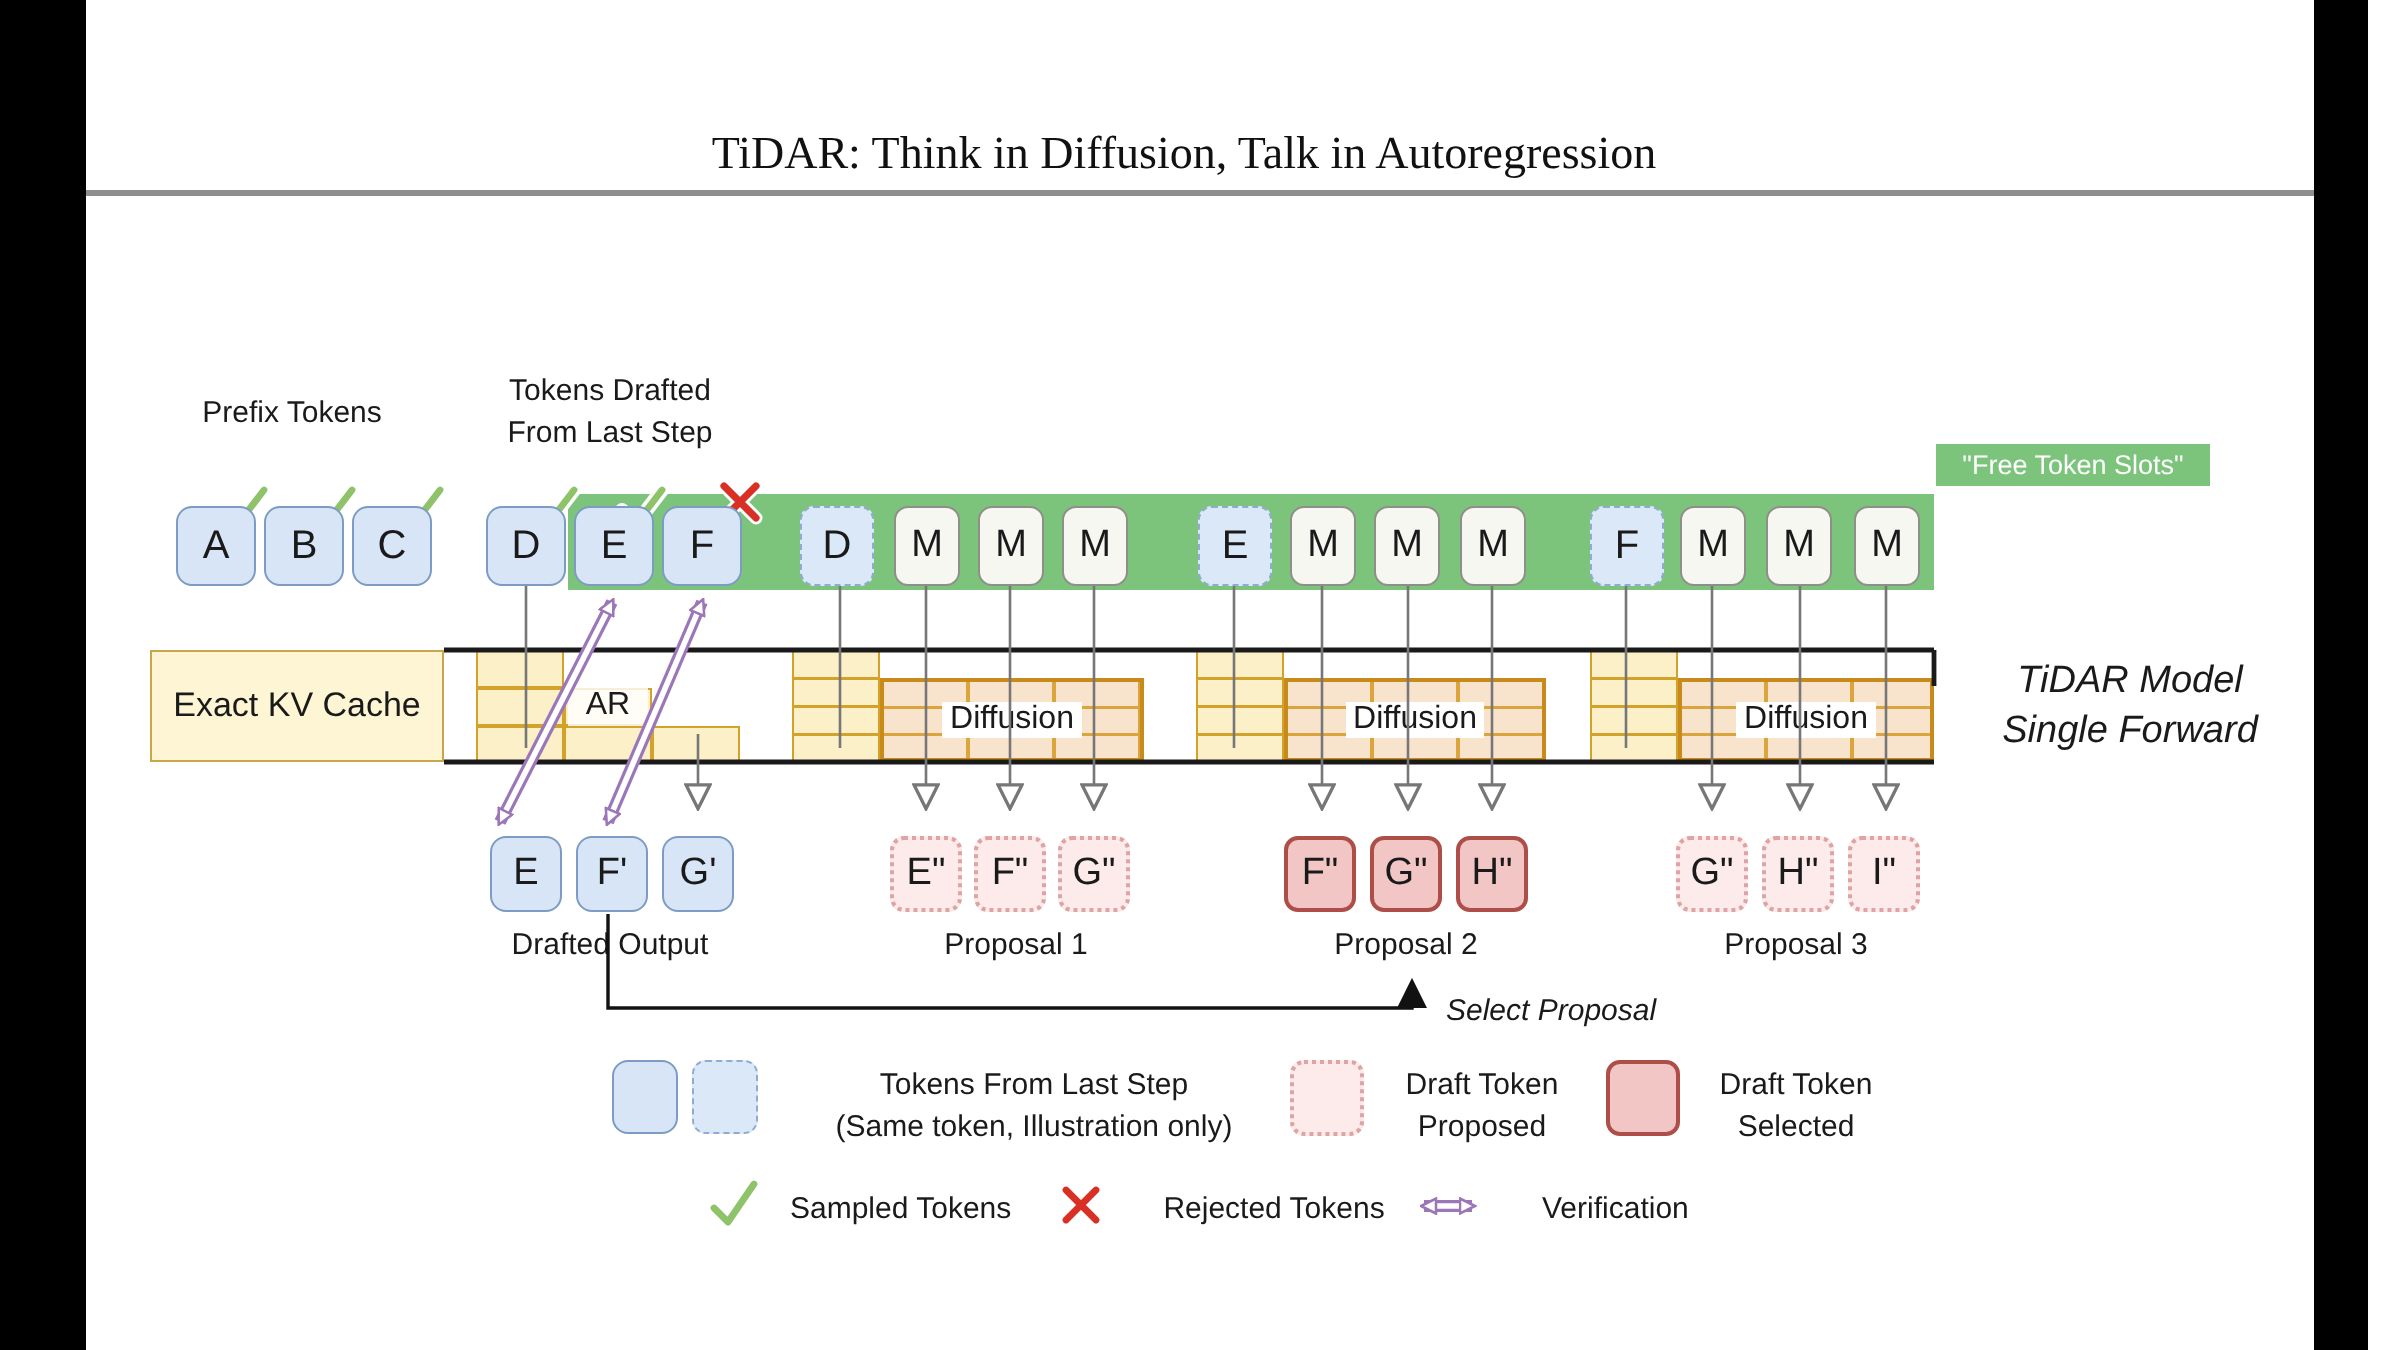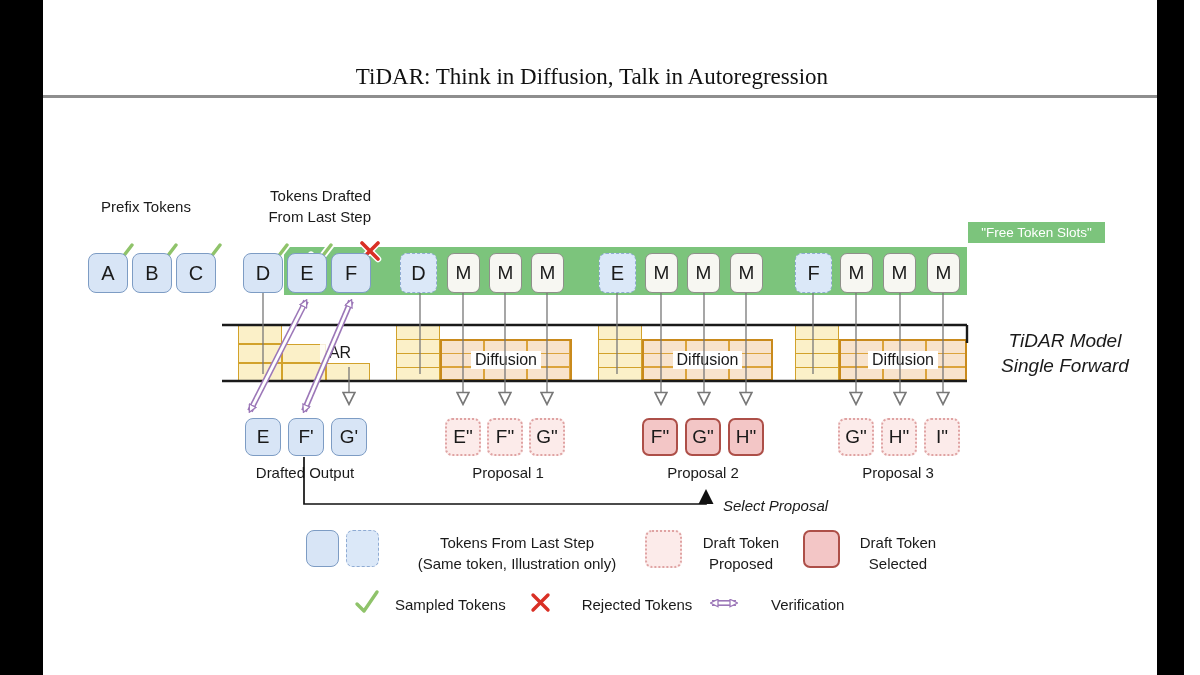--- a/index.html
+++ b/index.html
@@ -28,39 +28,39 @@
   .stack{position:absolute;top:325px;width:44px;height:56px;box-sizing:border-box;z-index:2;
          border:1.5px solid #d2a22b;
          background:repeating-linear-gradient(to bottom,#fbf0c8 0 12.5px,#d2a22b 12.5px 14px);}
   .diff{position:absolute;top:339px;height:42px;box-sizing:border-box;z-index:2;
         border:2px solid #c98a1c;
         background:repeating-linear-gradient(to right,rgba(0,0,0,0) 0 41px,#dca43c 41px 43px),
                    repeating-linear-gradient(to bottom,#f8e3cc 0 12px,#dca43c 12px 13.5px);}
   .chip{position:absolute;left:50%;top:50%;transform:translate(-50%,-50%);background:#fff;
         padding:0 4px;font-size:16px;white-space:nowrap;z-index:3;}
   .arlbl{position:absolute;left:284px;top:343px;width:40px;height:20px;z-index:3;
-         background:rgba(255,255,255,.82);font-size:16px;text-align:center;line-height:20px;margin-left:36px;}
+         background:rgba(255,255,255,.82);font-size:16px;text-align:center;line-height:20px;}
   .note{position:absolute;left:985px;top:328px;width:160px;font-size:19px;font-style:italic;
         text-align:center;line-height:25px;}
   .leg-box{position:absolute;top:530px;box-sizing:border-box;}
   svg.overlay{position:absolute;left:0;top:0;z-index:5;pointer-events:none;}
 </style>
 </head>
 <body>
 
 <div id="stage">
 
   <div class="bar" style="left:0"></div>
   <div class="bar" style="left:1157px"></div>
 
   <div id="title">TiDAR: Think in Diffusion, Talk in Autoregression</div>
   <div id="title-rule"></div>
 
   <div class="lbl" style="left:83px;top:196px;width:126px;">Prefix Tokens</div>
-  <div class="lbl" style="left:239px;top:185px;width:132px;text-align:right;">
+  <div class="lbl" style="left:239px;top:185px;width:132px;">
     <div>Tokens Drafted</div>
     <div>From Last Step</div>
   </div>
 
   <div class="green-band"></div>
   <div class="green-chip">"Free Token Slots"</div>
 
   <div class="tok" style="left:88px">A</div>
   <div class="tok" style="left:132px">B</div>
   <div class="tok" style="left:176px">C</div>
@@ -77,20 +77,21 @@
   <div class="tok dash" style="left:599px">E</div>
   <div class="tok mask" style="left:645px">M</div>
   <div class="tok mask" style="left:687px">M</div>
   <div class="tok mask" style="left:730px">M</div>
 
   <div class="tok dash" style="left:795px">F</div>
   <div class="tok mask" style="left:840px">M</div>
   <div class="tok mask" style="left:883px">M</div>
   <div class="tok mask" style="left:927px">M</div>
 
+  <div class="kvbox">Exact KV Cache</div>
 
   <div class="cell" style="left:238px;top:325px;width:44px;height:19px"></div>
   <div class="cell" style="left:238px;top:344px;width:44px;height:19px"></div>
   <div class="cell" style="left:238px;top:363px;width:44px;height:18px"></div>
   <div class="cell" style="left:282px;top:344px;width:44px;height:19px"></div>
   <div class="cell" style="left:282px;top:363px;width:44px;height:18px"></div>
   <div class="cell" style="left:326px;top:363px;width:44px;height:18px"></div>
   <div class="arlbl">AR</div>
 
   <div class="stack" style="left:396px"></div>

